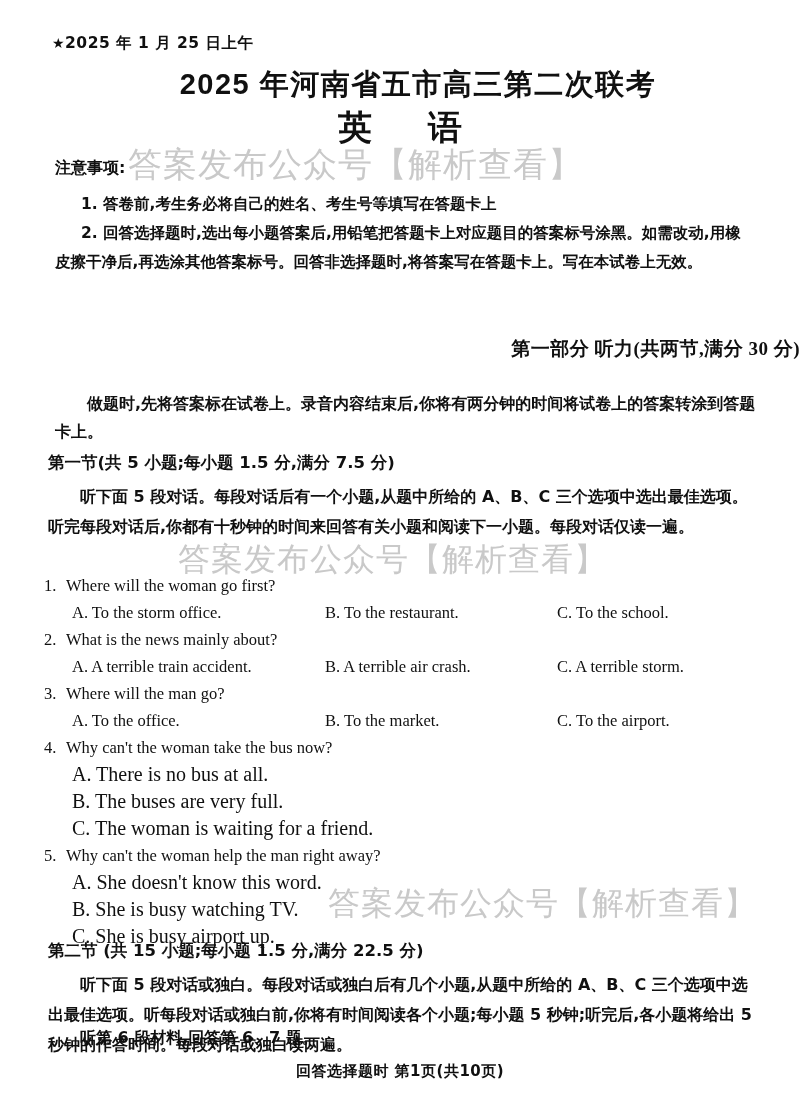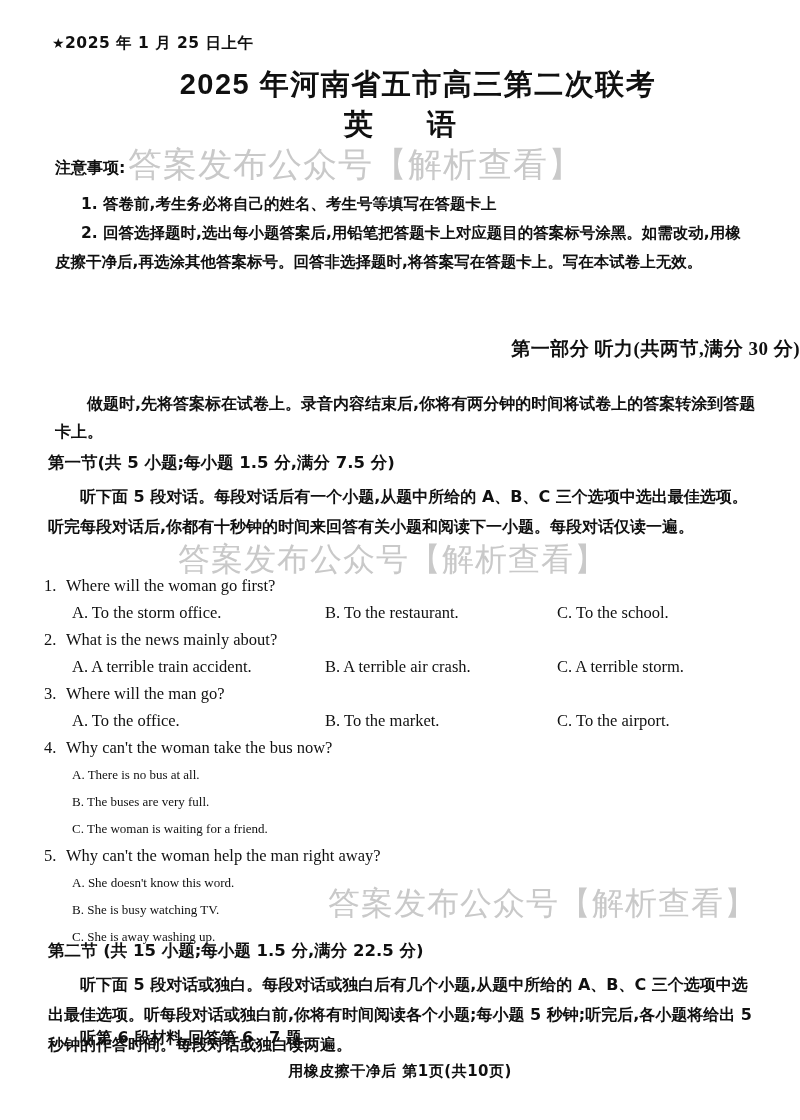--- a/index.html
+++ b/index.html
@@ -62,21 +62,21 @@
     font-weight: 700;
     letter-spacing: 1.5px;
     font-family: Liberation Sans, sans-serif;
     padding-left: 36px;
   }
   .subject-title {
     position: absolute;
     left: 0; right: 0;
     top: 105px;
     text-align: center;
-    font-size: 29px;
+    font-size: 34px;
     font-weight: 700;
     letter-spacing: 22px;
     text-indent: 22px;
     font-family: "DejaVu Sans", "Liberation Sans", sans-serif;
   }
 
   
   .notes-heading {
     position: absolute;
     left: 55px;
@@ -174,21 +174,21 @@
     display: flex;
     font-size: 16.5px;
     line-height: 27px;
     padding-left: 32px;
   }
   .opt-a { width: 253px; }
   .opt-b { width: 232px; }
   .opt-c { width: auto; }
   .opts-stack {
     padding-left: 32px;
-    font-size: 13px;
+    font-size: 20px;
     line-height: 27px;
   }
   .opt-line { white-space: nowrap; }
 
   .footer {
     position: absolute;
     left: 0; right: 0;
     top: 1062px;
     text-align: center;
     font-size: 15px;
@@ -273,26 +273,26 @@
         </div>
       </div>
 
       <div class="q-block">
         <div class="q-stem">
           <span class="q-num">5.</span><span>Why can't the woman help the man right away?</span>
         </div>
         <div class="opts-stack">
           <div class="opt-line">A. She doesn't know this word.</div>
           <div class="opt-line">B. She is busy watching TV.</div>
-          <div class="opt-line">C. She is away washing up.</div>
+          <div class="opt-line">C. She is busy airport up.</div>
         </div>
       </div>
 
     </div>
 
     <div class="section-heading" id="sec2-head">第二节 (共 15 小题;每小题 1.5 分,满分 22.5 分)</div>
     <div class="section-intro" id="sec2-intro">听下面 5 段对话或独白。每段对话或独白后有几个小题,从题中所给的 A、B、C 三个选项中选出最佳选项。听每段对话或独白前,你将有时间阅读各个小题;每小题 5 秒钟;听完后,各小题将给出 5 秒钟的作答时间。每段对话或独白读两遍。</div>
     <div class="material-line">听第 6 段材料,回答第 6、7 题。</div>
 
-    <div class="footer">用橡皮擦干净后  第1页(共10页)</div>
+    <div class="footer">回答选择题时  第1页(共10页)</div>
 
   </div>
 </div>
 
 </body></html>

